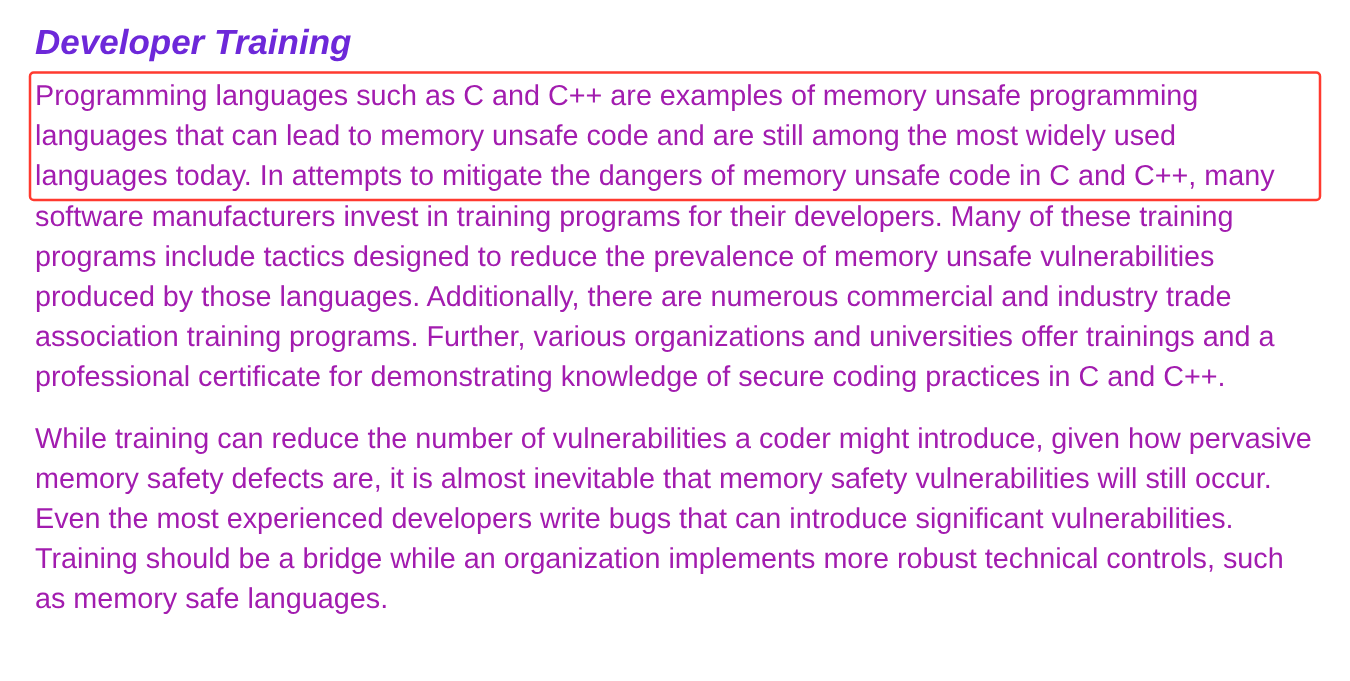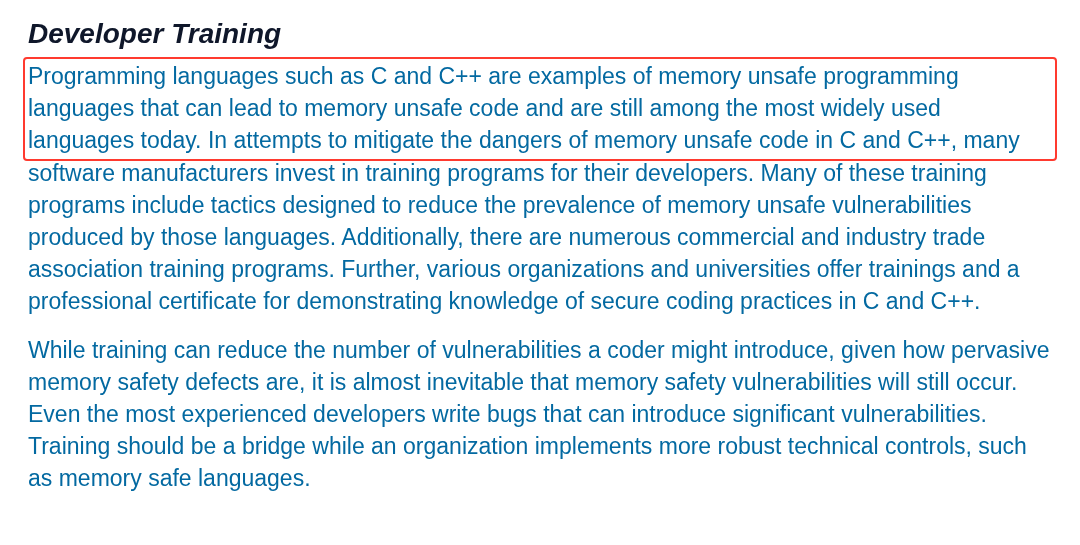--- a/index.html
+++ b/index.html
@@ -9,31 +9,31 @@
     }
     body {
       font-family: 'Segoe UI', Tahoma, Geneva, Verdana, sans-serif;
       background: #ffffff;
       width: 1080px;
       height: 545px;
       padding: 18px 28px;
       color: #333333;
     }
     .heading {
-      color: #0f172a;
+      color: #6d28d9;
       font-size: 28px;
       font-weight: bold;
       font-style: italic;
       margin-bottom: 10px;
       font-family: 'Franklin Gothic Medium', 'Segoe UI', Arial, sans-serif;
     }
     .content {
       font-size: 23px;
       line-height: 1.4;
-      color: #0369a1;
+      color: #a21caf;
       font-family: 'Franklin Gothic Book', 'Segoe UI', Arial, sans-serif;
     }
     .para-wrapper {
       position: relative;
       margin-bottom: 16px;
     }
     .highlight-box {
       position: absolute;
       top: -3px;
       left: -5px;

